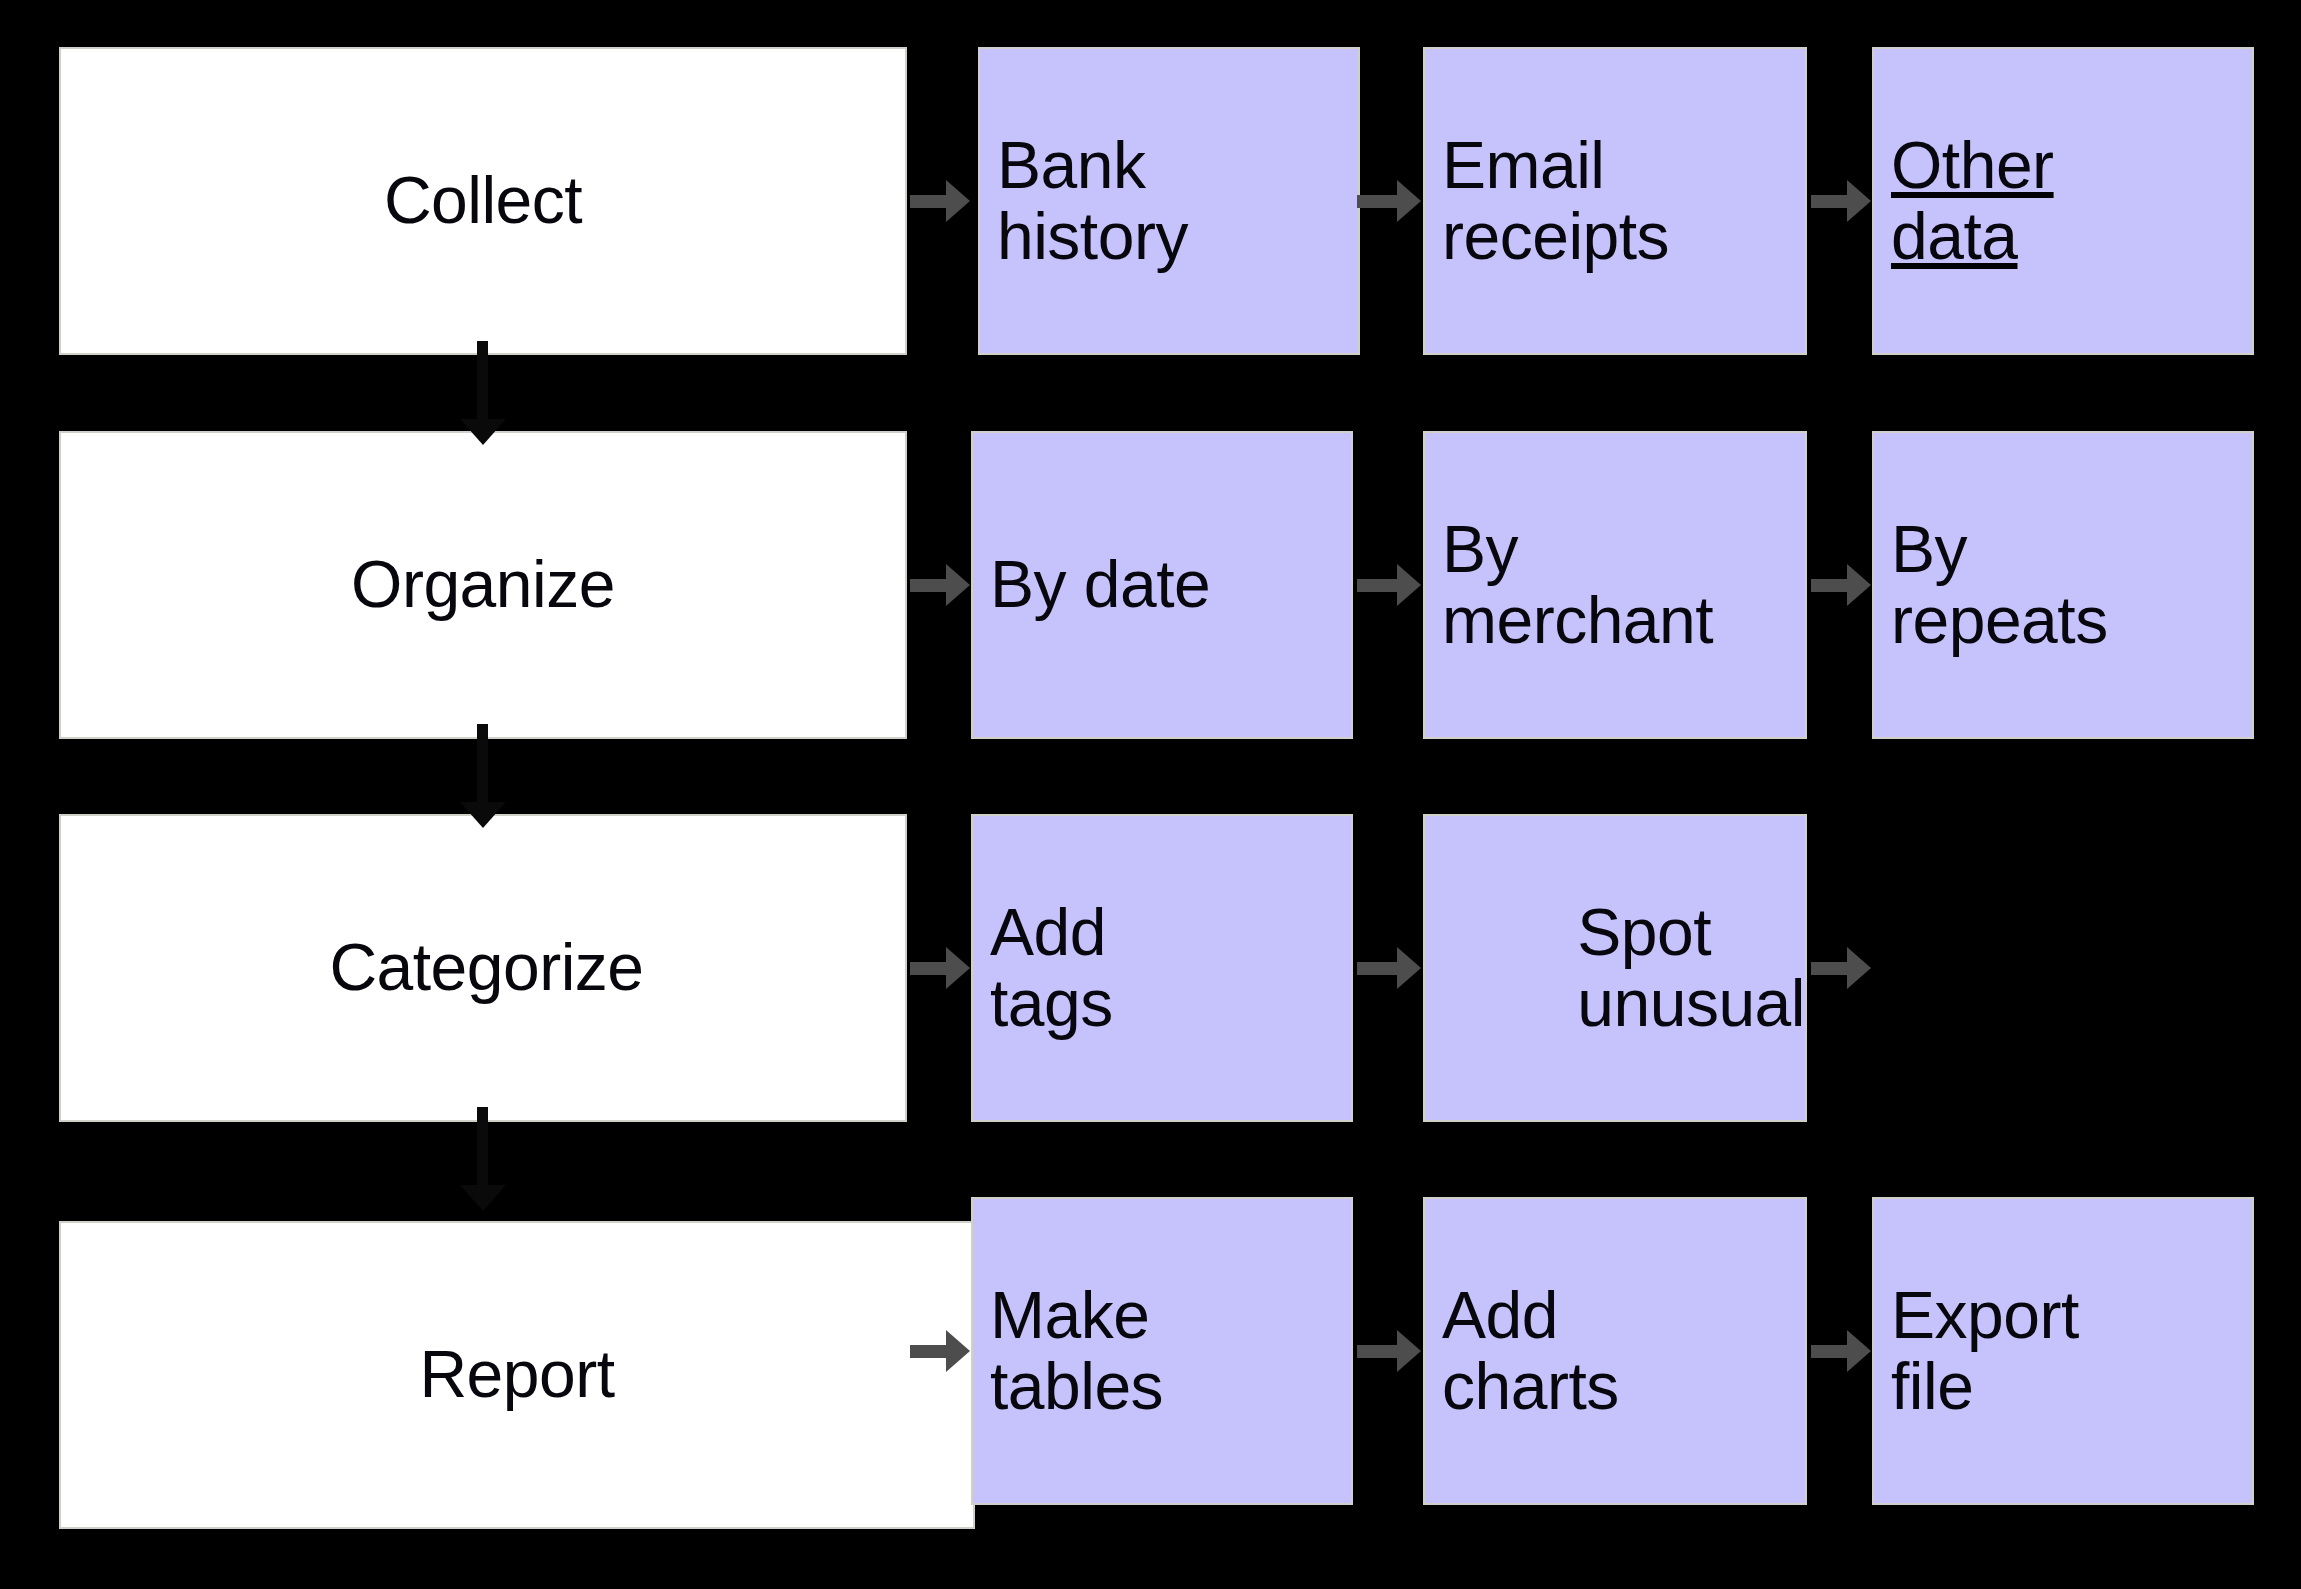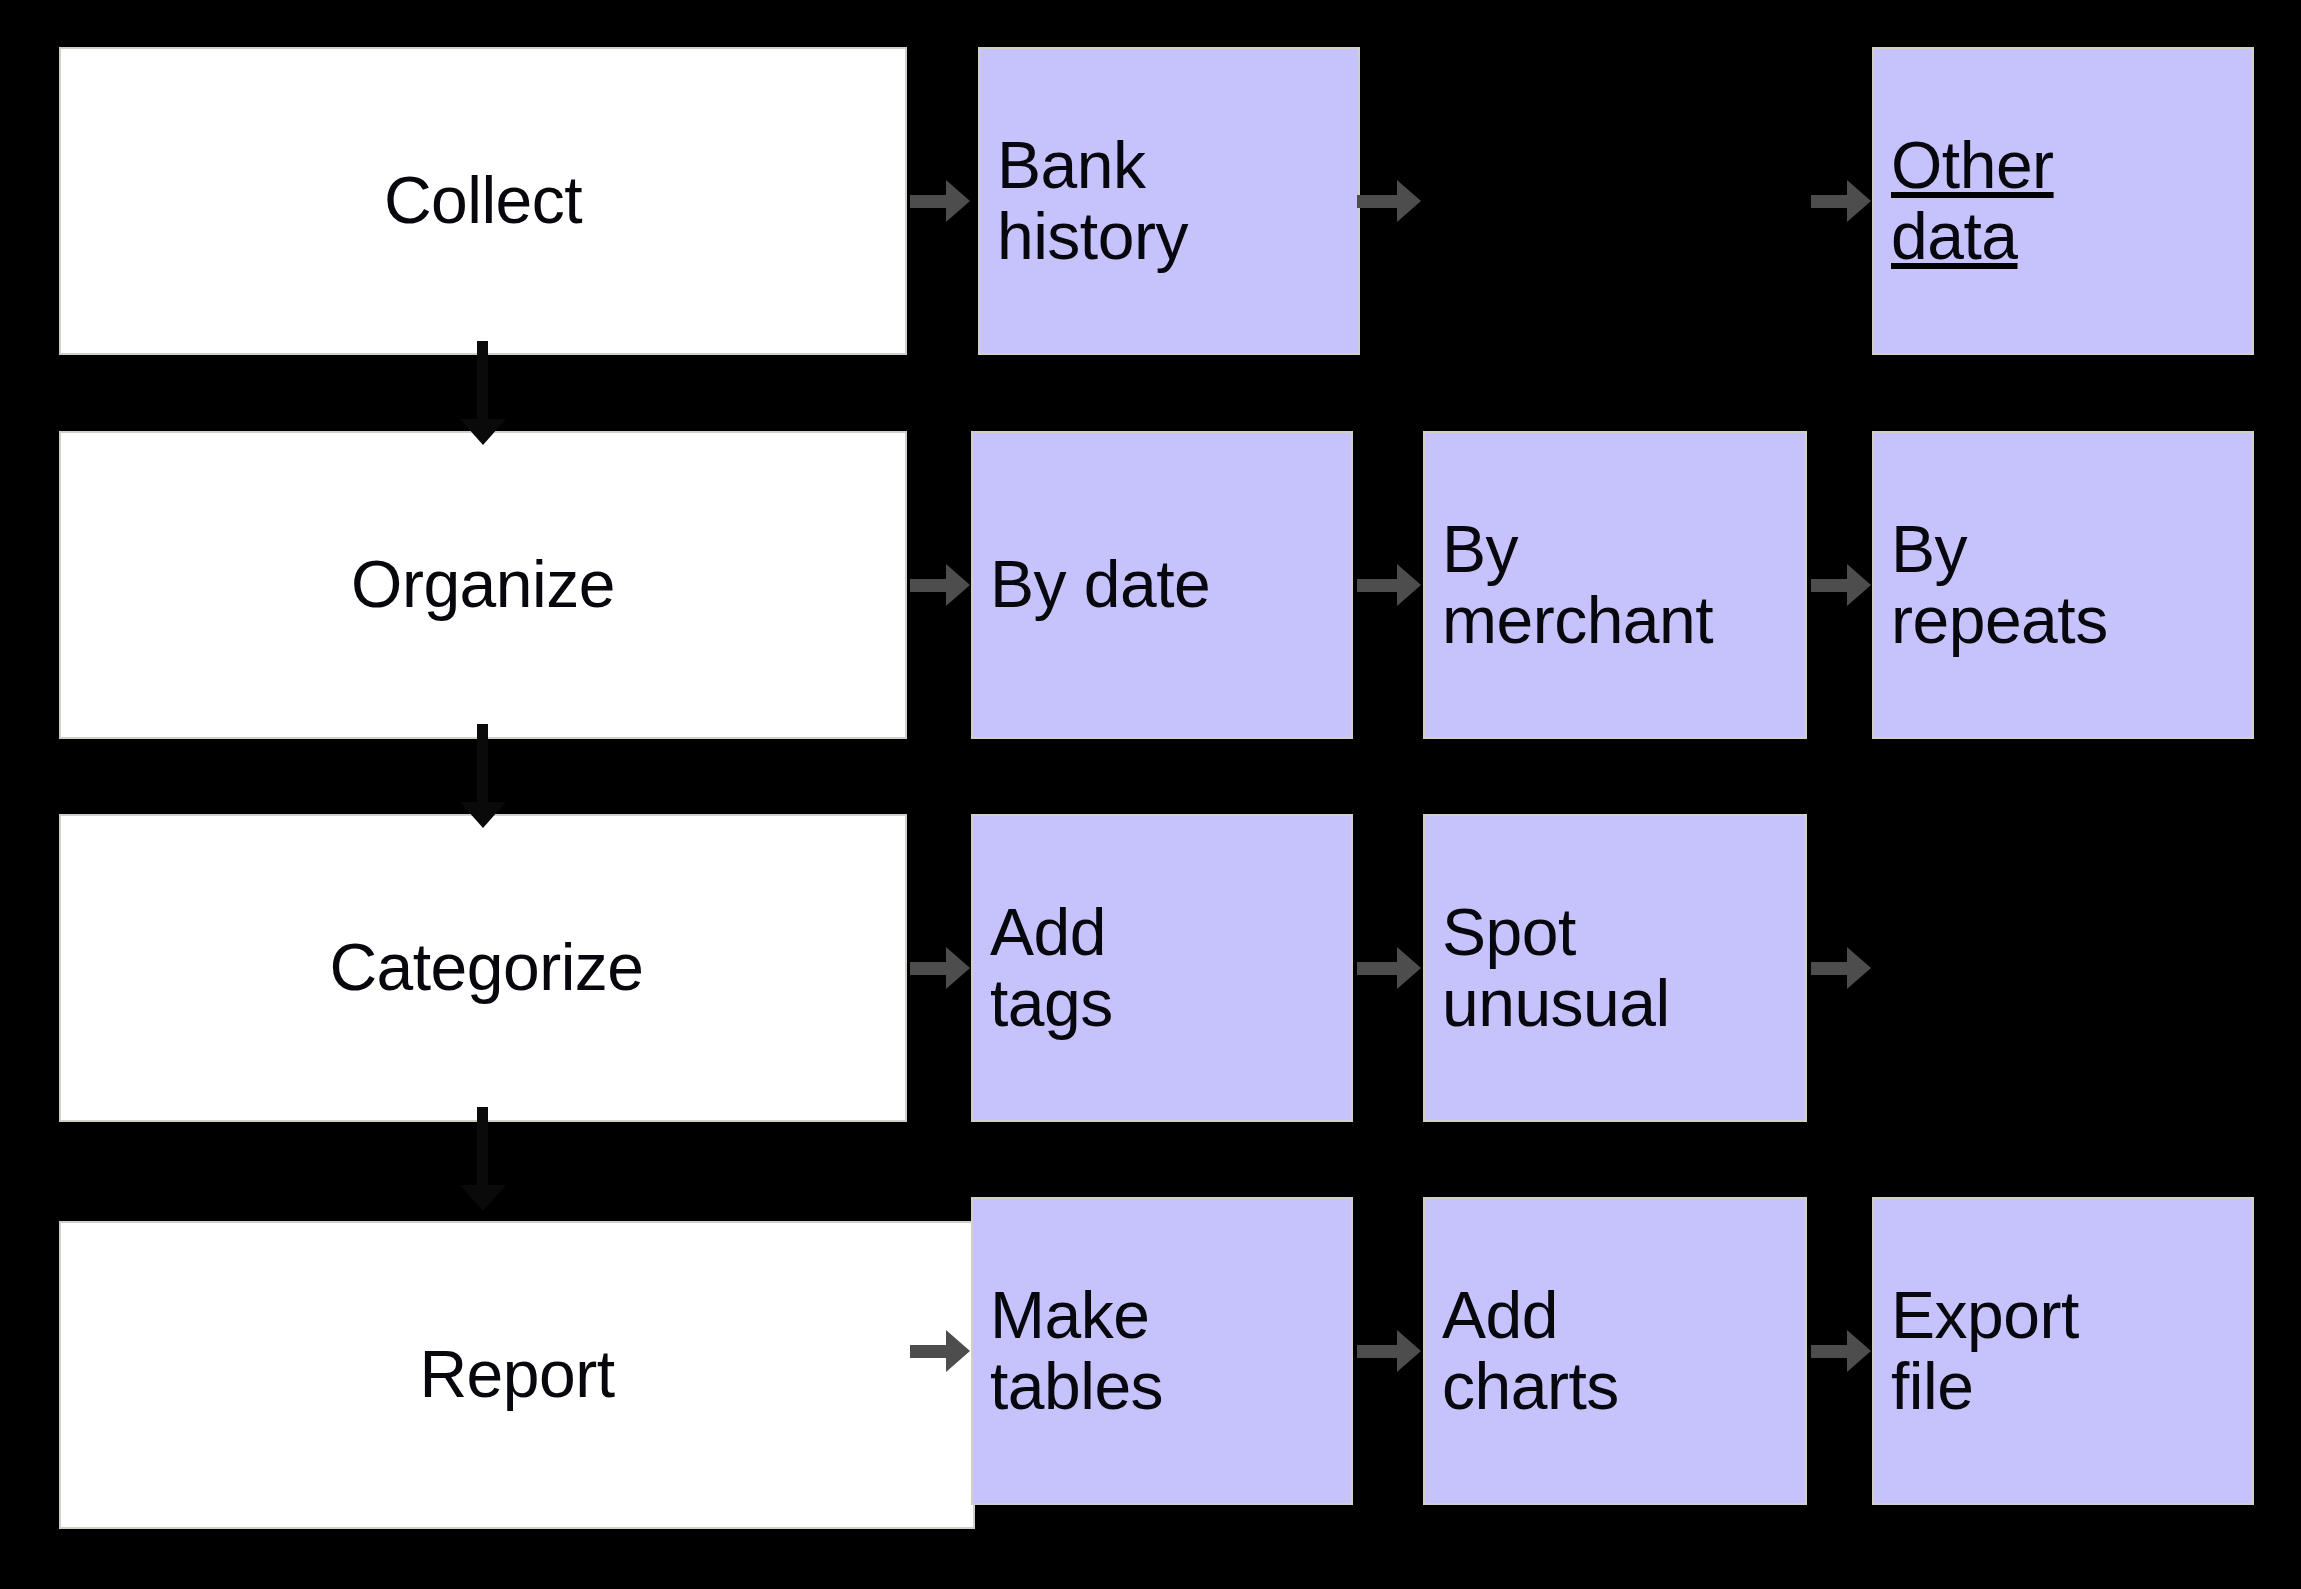--- a/index.html
+++ b/index.html
@@ -111,20 +111,24 @@
 
   <div class="node stage" style="left:59px; top:47px; width:848px; height:308px;">
     <span class="label">Collect</span>
   </div>
 
   <div class="node detail" style="left:971px; top:47px; width:382px; height:308px;margin-left:7px;">
     <span class="label">Bank
 history</span>
   </div>
 
+  <div class="node detail" style="left:1423px; top:47px; width:384px; height:308px;">
+    <span class="label">Email
+receipts</span>
+  </div>
 
   <div class="node detail" style="left:1872px; top:47px; width:382px; height:308px;text-decoration:underline;">
     <span class="label">Other
 data</span>
   </div>
 
   <div class="arrow-h" style="left:910px; top:168px; width:61px;">
     <div class="shaft" style="width:38px;"></div>
     <div class="head" style="left:36px;"></div>
   </div>
@@ -170,21 +174,21 @@
 
   <div class="node stage" style="left:59px; top:814px; width:848px; height:308px;padding-left:7px;">
     <span class="label">Categorize</span>
   </div>
 
   <div class="node detail" style="left:971px; top:814px; width:382px; height:308px;">
     <span class="label">Add
 tags</span>
   </div>
 
-  <div class="node detail" style="left:1423px; top:814px; width:384px; height:308px;">
+  <div class="node detail" style="left:1423px; top:814px; width:384px; height:308px;justify-content:flex-end;">
     <span class="label">Spot
 unusual</span>
   </div>
 
 
   <div class="arrow-h" style="left:910px; top:935px; width:61px;">
     <div class="shaft" style="width:38px;"></div>
     <div class="head" style="left:36px;"></div>
   </div>
   <div class="arrow-h" style="left:1357px; top:935px; width:66px;">

